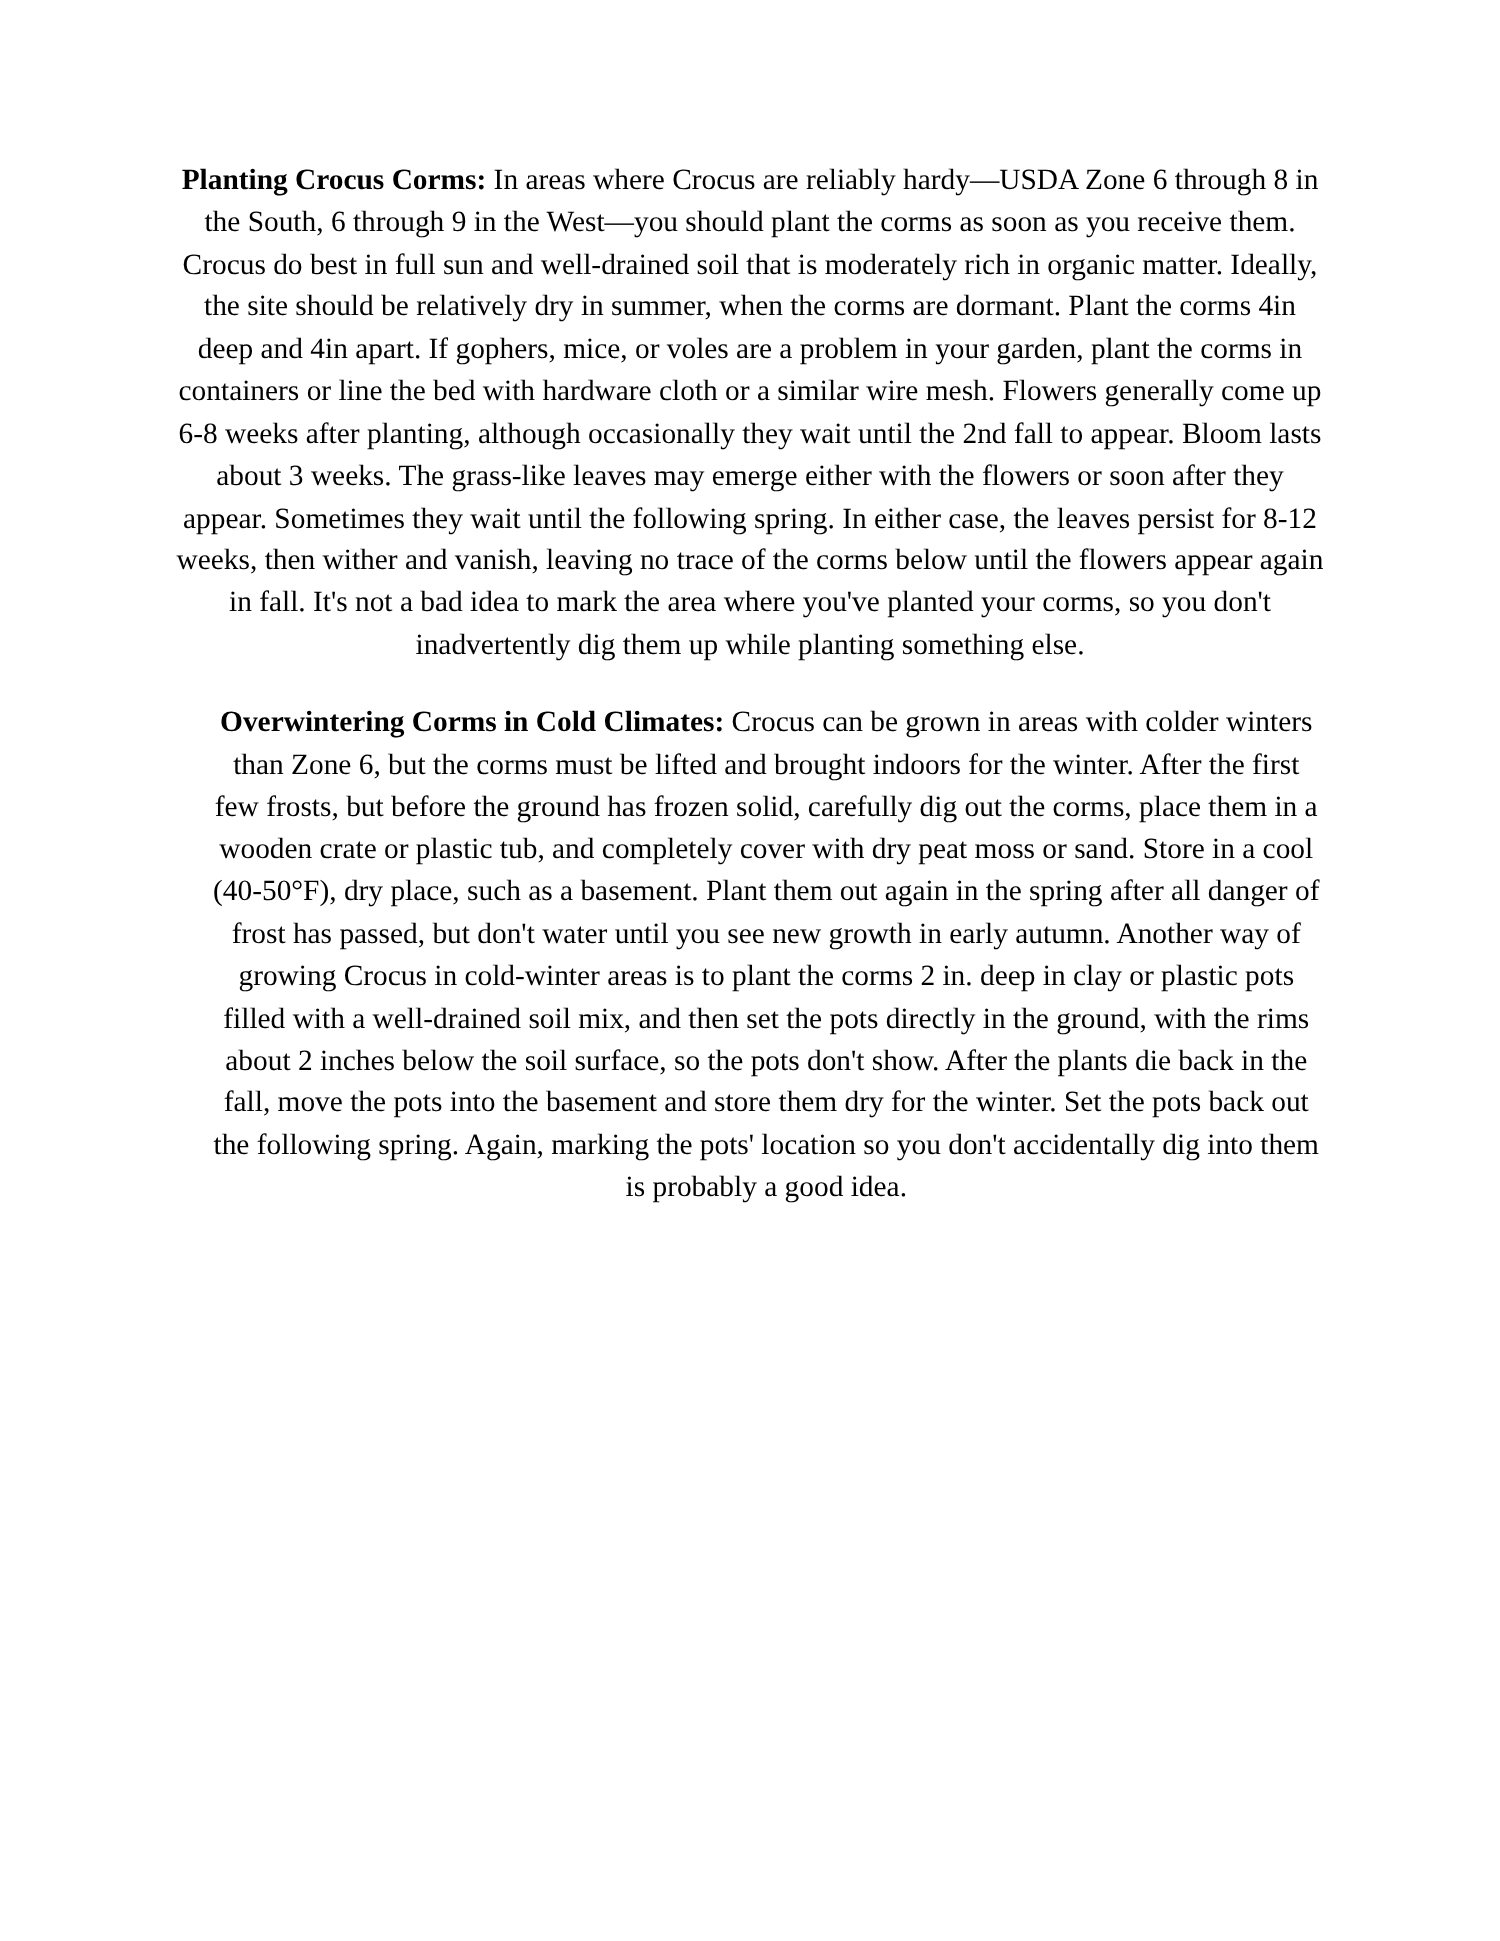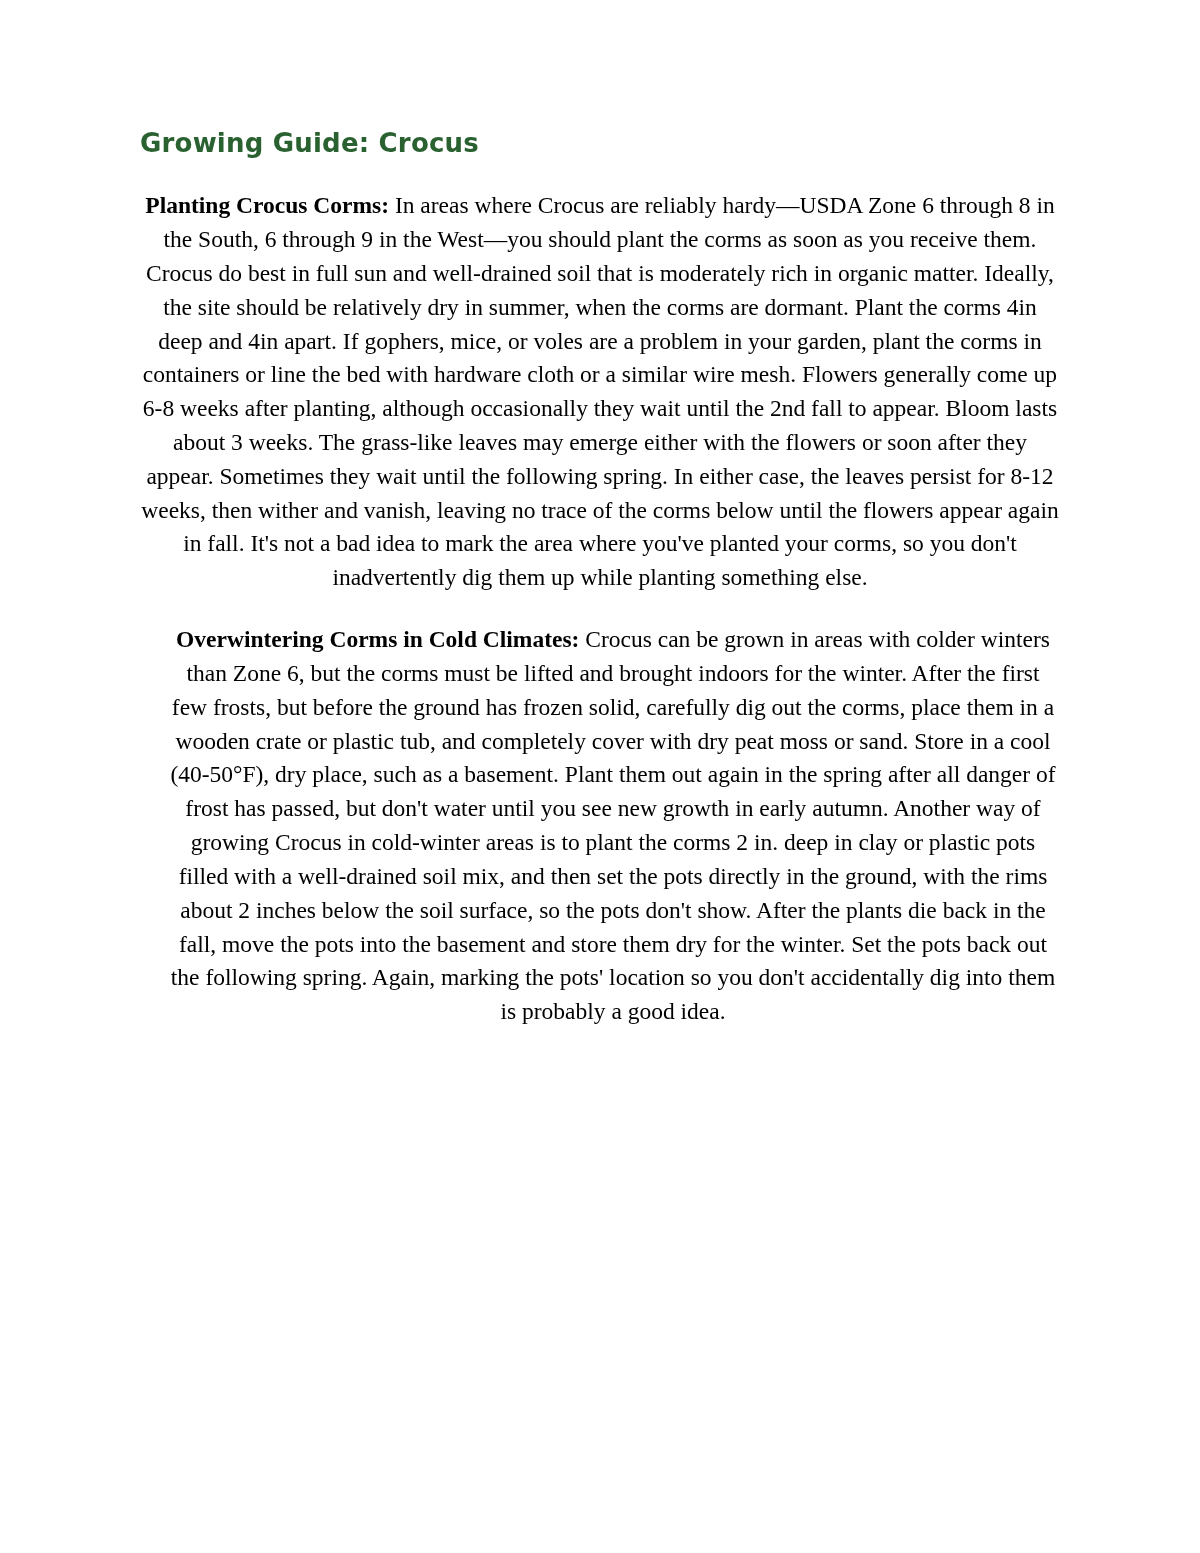--- a/index.html
+++ b/index.html
@@ -47,21 +47,20 @@
   }
   .spacer-bottom {
     height: 620px;
   }
 </style>
 </head>
 <body>
 
 <div class="page">
 
-  <h1 class="doc-title">Growing Guide: Crocus</h1>
 
   <p class="para">
     <span class="lead">Planting Crocus Corms:</span><span> In areas where Crocus are reliably hardy—USDA Zone 6 through 8 in the South, 6 through 9 in the West—you should plant the corms as soon as you receive them. Crocus do best in full sun and well-drained soil that is moderately rich in organic matter. Ideally, the site should be relatively dry in summer, when the corms are dormant.  Plant the corms 4in deep and 4in apart. If gophers, mice, or voles are a problem in your garden, plant the corms in containers or line the bed with hardware cloth or a similar wire mesh. Flowers generally come up 6-8 weeks after planting, although occasionally they wait until the 2nd fall to appear. Bloom lasts about 3 weeks. The grass-like leaves may emerge either with the flowers or soon after they appear. Sometimes they wait until the following spring. In either case, the leaves persist for 8-12 weeks, then wither and vanish, leaving no trace of the corms below until the flowers appear again in fall. It's not a bad idea to mark the area where you've planted your corms, so you don't inadvertently dig them up while planting something else.</span>
   </p>
 
   <p class="para para-indent">
     <span class="lead"> Overwintering Corms in Cold Climates:</span><span> Crocus can be grown in areas with colder winters than Zone 6, but the corms must be lifted and brought indoors for the winter. After the first few frosts, but before the ground has frozen solid, carefully dig out the corms, place them in a wooden crate or plastic tub, and completely cover with dry peat moss or sand. Store in a cool (40-50°F), dry place, such as a basement. Plant them out again in the spring after all danger of frost has passed, but don't water until you see new growth in early autumn.  Another way of growing Crocus in cold-winter areas is to plant the corms 2 in. deep in clay or plastic pots filled with a well-drained soil mix, and then set the pots directly in the ground, with the rims about 2 inches below the soil surface, so the pots don't show. After the plants die back in the fall, move the pots into the basement and store them dry for the winter. Set the pots back out the following spring. Again, marking the pots' location so you don't accidentally dig into them is probably a good idea.</span>
   </p>
 
   <div class="spacer-bottom"></div>

